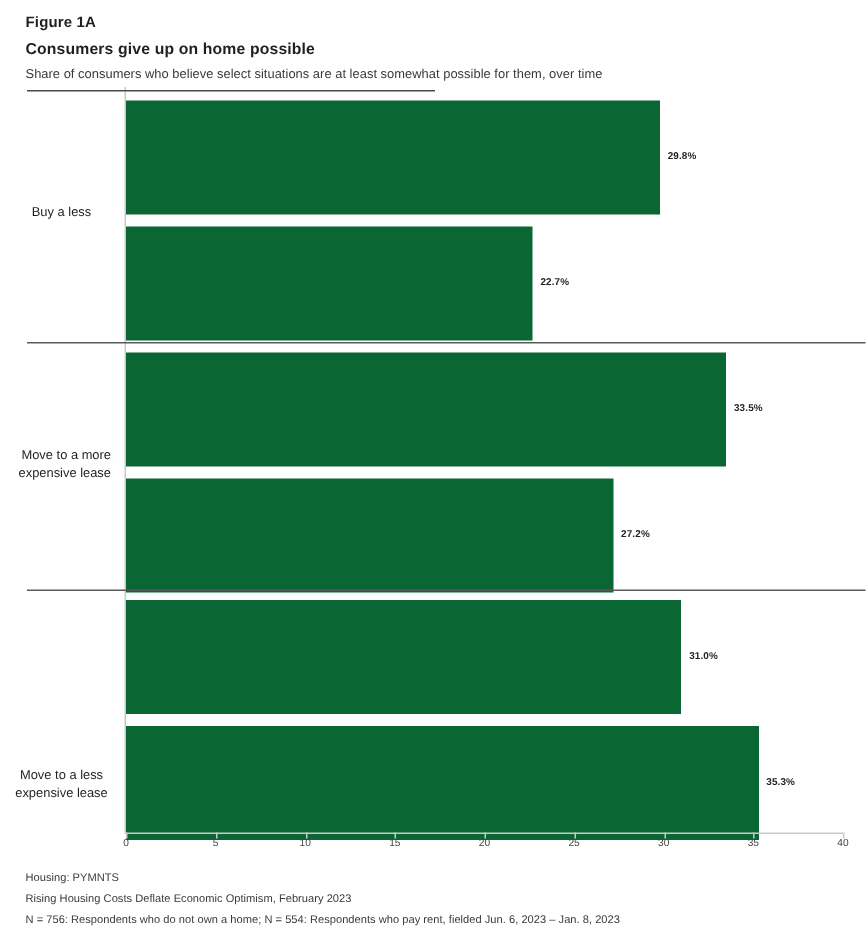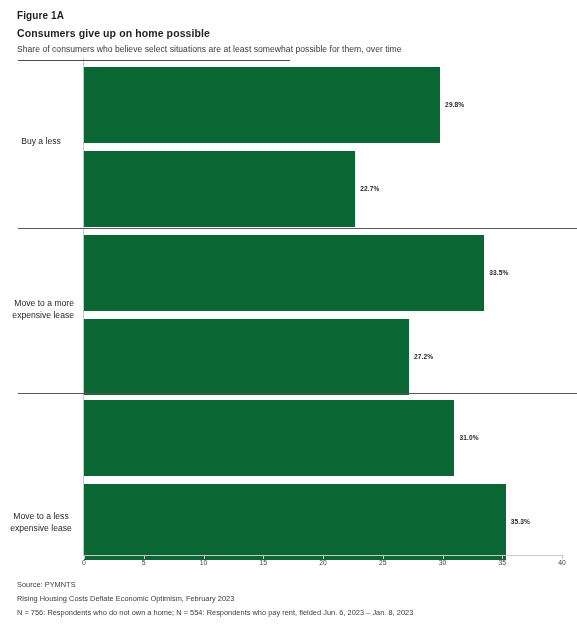--- a/index.html
+++ b/index.html
@@ -256,18 +256,18 @@
         <div class="xtick" style="left: 442.5px;"></div>
         <div class="xtick-label" style="left: 442.5px;">30</div>
         <div class="xtick" style="left: 502.25px;"></div>
         <div class="xtick-label" style="left: 502.25px;">35</div>
         <div class="xtick" style="left: 562px;"></div>
         <div class="xtick-label" style="left: 562px;">40</div>
       </div>
   </div>
 
   <div class="footer">
-    <div>Source: PYMNTS</div>
+    <div>Housing: PYMNTS</div>
     <div>Rising Housing Costs Deflate Economic Optimism, February 2023</div>
     <div>N = 756: Respondents who do not own a home; N = 554: Respondents who pay rent, fielded Jun. 6, 2023 – Jan. 8, 2023</div>
   </div>
 
 </div>
 
 </body></html>

